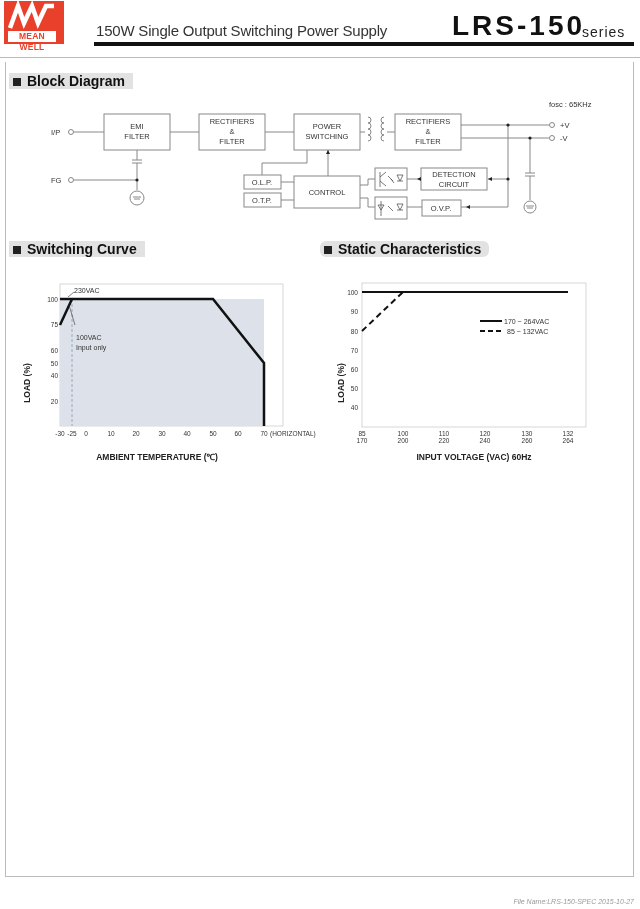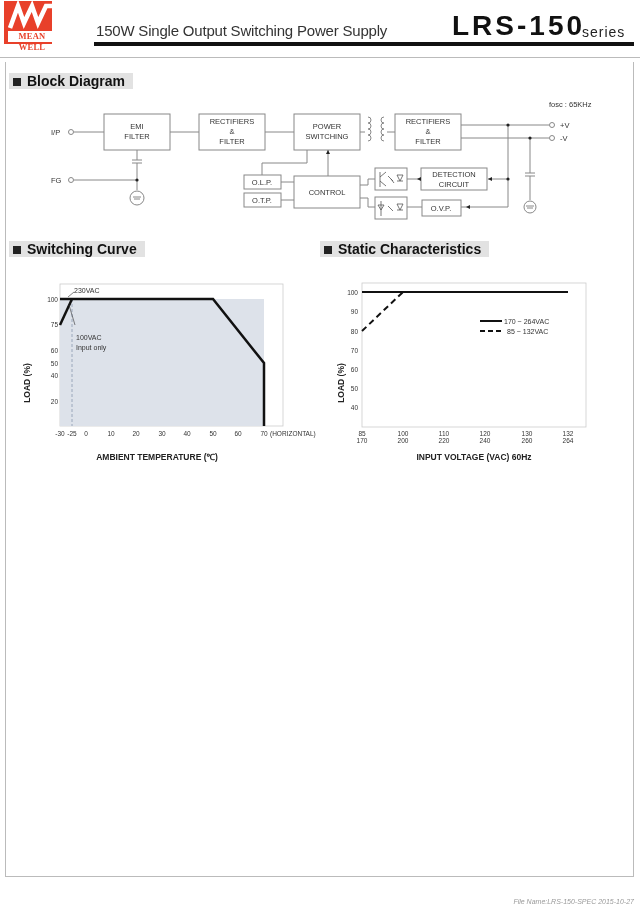--- a/index.html
+++ b/index.html
@@ -1,19 +1,19 @@
 <!DOCTYPE html>
 <html><head>
 <meta charset="utf-8">
 <style>
   html, body { margin: 0; padding: 0; background: #ffffff; }
   body { width: 640px; height: 909px; position: relative; overflow: hidden; font-family: "Liberation Sans", sans-serif; color: #222; }
   .abs { position: absolute; }
   
-  .logo { left: 4px; top: 1px; width: 48px; height: 43px; background: #e8402a; font-family: Liberation Serif, serif; }
+  .logo { left: 4px; top: 1px; width: 60px; height: 43px; background: #e8402a; }
   .logo-mw { position: absolute; left: 0; top: 0; width: 56px; height: 30px; }
   .logo-text { position: absolute; left: 4px; top: 30px; width: 48px; height: 11px; background: #fff; color: #e8402a; font-size: 8.5px; font-weight: bold; line-height: 11px; text-align: center; letter-spacing: 0.2px; }
   .subtitle { left: 96px; top: 22px; font-size: 15px; color: #333; letter-spacing: -0.2px; }
   .title-main { left: 452px; top: 10px; font-size: 28px; font-weight: bold; color: #111; letter-spacing: 3px; }
   .title-series { left: 582px; top: 24px; font-size: 14px; font-weight: normal; color: #222; letter-spacing: 1px; }
   .header-rule { left: 94px; top: 42px; width: 540px; height: 4px; background: #111; }
   .thin-rule { left: 0; top: 57px; width: 640px; height: 1px; background: #bbb; }
   
   .frame { left: 5px; top: 62px; width: 629px; height: 815px; border-left: 1px solid #bbb; border-right: 1px solid #bbb; border-bottom: 1px solid #bbb; box-sizing: border-box; }
   
@@ -205,21 +205,21 @@
     <text x="187" y="436">40</text>
     <text x="213" y="436">50</text>
     <text x="238" y="436">60</text>
     <text x="264" y="436">70</text>
   </g>
   <text x="270" y="436" font-size="6.5" fill="#333">(HORIZONTAL)</text>
   <text x="157" y="460" font-size="8.5" font-weight="bold" fill="#222" text-anchor="middle">AMBIENT TEMPERATURE (℃)</text>
   <text x="0" y="0" font-size="8.5" font-weight="bold" fill="#222" text-anchor="middle" transform="translate(30,383) rotate(-90)">LOAD (%)</text>
 </svg>
 
-<div class="abs sec" style="left:320px; top:241px;">
+<div class="abs sec" style="left:320px; top:241px;border-radius:6px;">
   <span class="sq"></span><span>Static Characteristics</span>
 </div>
 
 <svg class="abs" style="left:320px; top:270px;" width="320" height="200" viewBox="320 270 320 200">
 
   <rect x="362" y="283" width="224" height="144" fill="#fff" stroke="#ccc" stroke-width="0.8"></rect>
   <line x1="362" y1="292" x2="568" y2="292" stroke="#111" stroke-width="2"></line>
   <polyline points="362,331 403,292" fill="none" stroke="#111" stroke-width="2" stroke-dasharray="6,4"></polyline>
 
   <line x1="480" y1="321" x2="502" y2="321" stroke="#111" stroke-width="2"></line>

